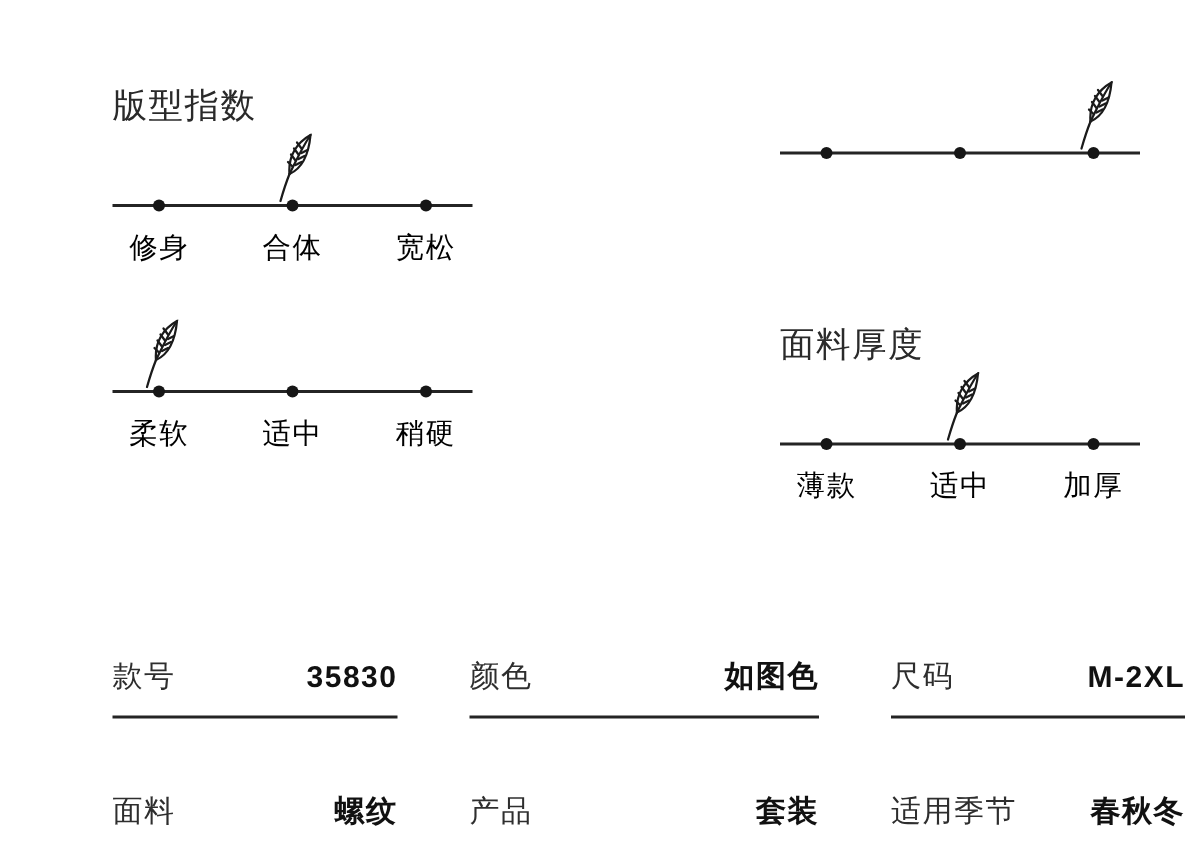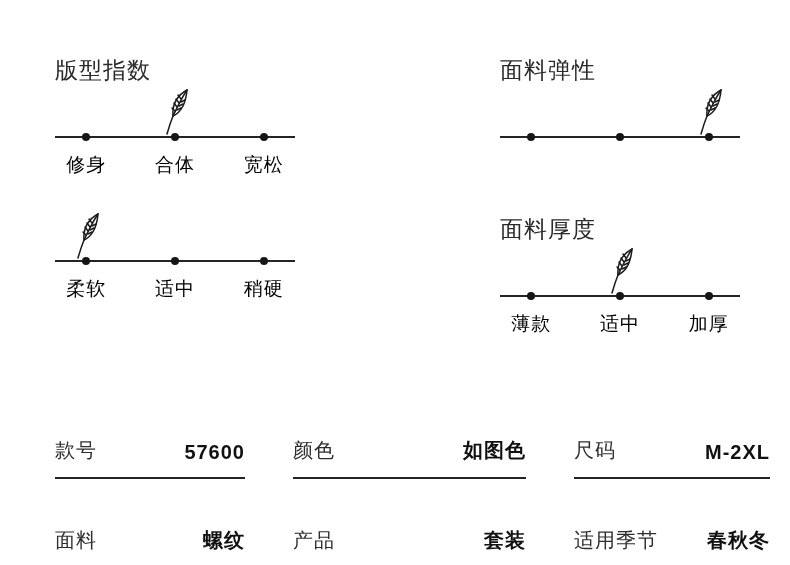--- a/index.html
+++ b/index.html
@@ -1,18 +1,18 @@
 <!DOCTYPE html>
 <html style="--ink: #2a2a2a;"><head>
 <meta charset="utf-8">
 <style>
   :root { --ink:#2a2a2a; }
   * { margin:0; padding:0; box-sizing:border-box; }
   body { background:#fff; font-family:"Liberation Sans","DejaVu Sans",sans-serif; }
-  .container { position:relative; width:790px; height:565px; background:#ffffff; padding-top:55px; overflow:hidden; }
+  .container { position:relative; width:790px; height:565px; background:#ffffff; padding-top:55px; overflow:hidden;padding-left:20px; }
 
   .scales {
     display:grid;
     grid-template-columns:240px 240px;
     column-gap:205px;
     row-gap:36px;
     padding:0 50px 0 55px;
   }
   .card { position:relative; }
   .card-title { font-size:23px; font-weight:500; color:var(--ink,#2a2a2a); letter-spacing:1px; margin-bottom:4px; }
@@ -70,21 +70,20 @@
         </span>
       </div>
       <div class="labels">
         <span style="left:13%">修身</span>
         <span style="left:50%">合体</span>
         <span style="left:87%">宽松</span>
       </div>
     </div>
 
     <div class="card">
-      <div class="card-title">面料弹性</div>
       <div class="scale">
         <div class="scale-line"></div>
         <span class="dot" style="left:13%"></span>
         <span class="dot" style="left:50%"></span>
         <span class="dot" style="left:87%"></span>
         <span class="feather" style="left: 87%;">
           <svg width="28" height="46" viewBox="0 0 28 46" fill="none" stroke="#1b1b1b" stroke-width="1.5" stroke-linecap="round">
             <path d="M6 45 C8 38 10 32 12 27"></path>
             <path d="M12 27 C11 15 17 6 26 1 C25 12 21 23 12 27 Z"></path>
             <path d="M12 27 C16 19 20 10 26 1"></path>
@@ -155,21 +154,21 @@
         <span style="left:50%">适中</span>
         <span style="left:87%">加厚</span>
       </div>
     </div>
 
   </div>
 
   <div class="specs">
     <div class="spec">
       <span class="spec-label">款号</span>
-      <span class="spec-value">57600</span>
+      <span class="spec-value">35830</span>
     </div>
     <div class="spec">
       <span class="spec-label">颜色</span>
       <span class="spec-value">如图色</span>
     </div>
     <div class="spec">
       <span class="spec-label">尺码</span>
       <span class="spec-value">M-2XL</span>
     </div>
     <div class="spec">

